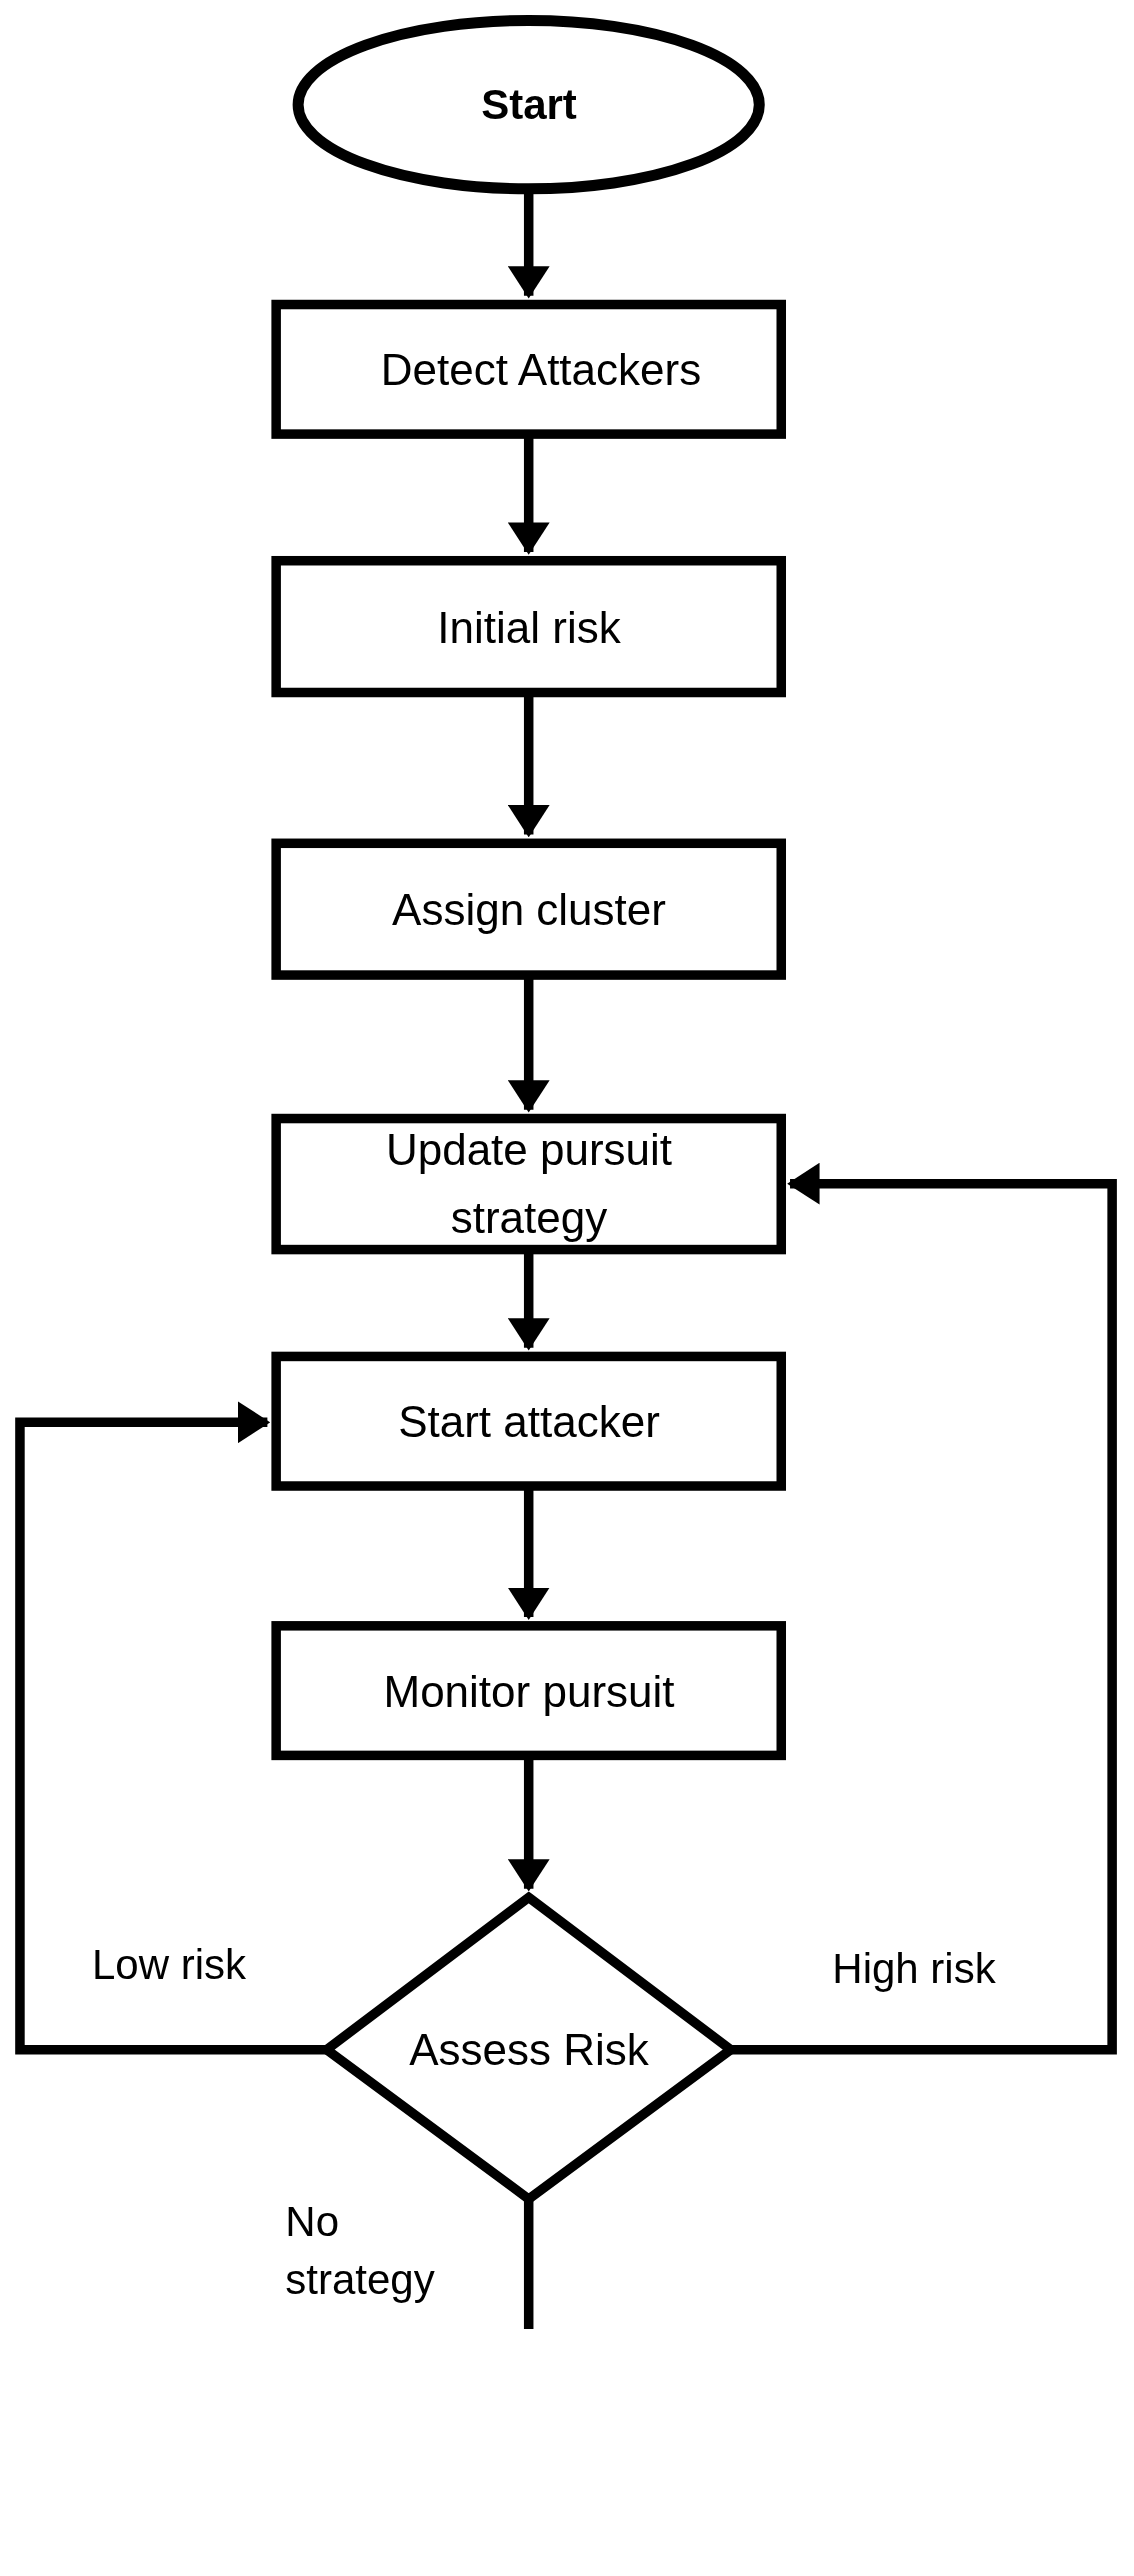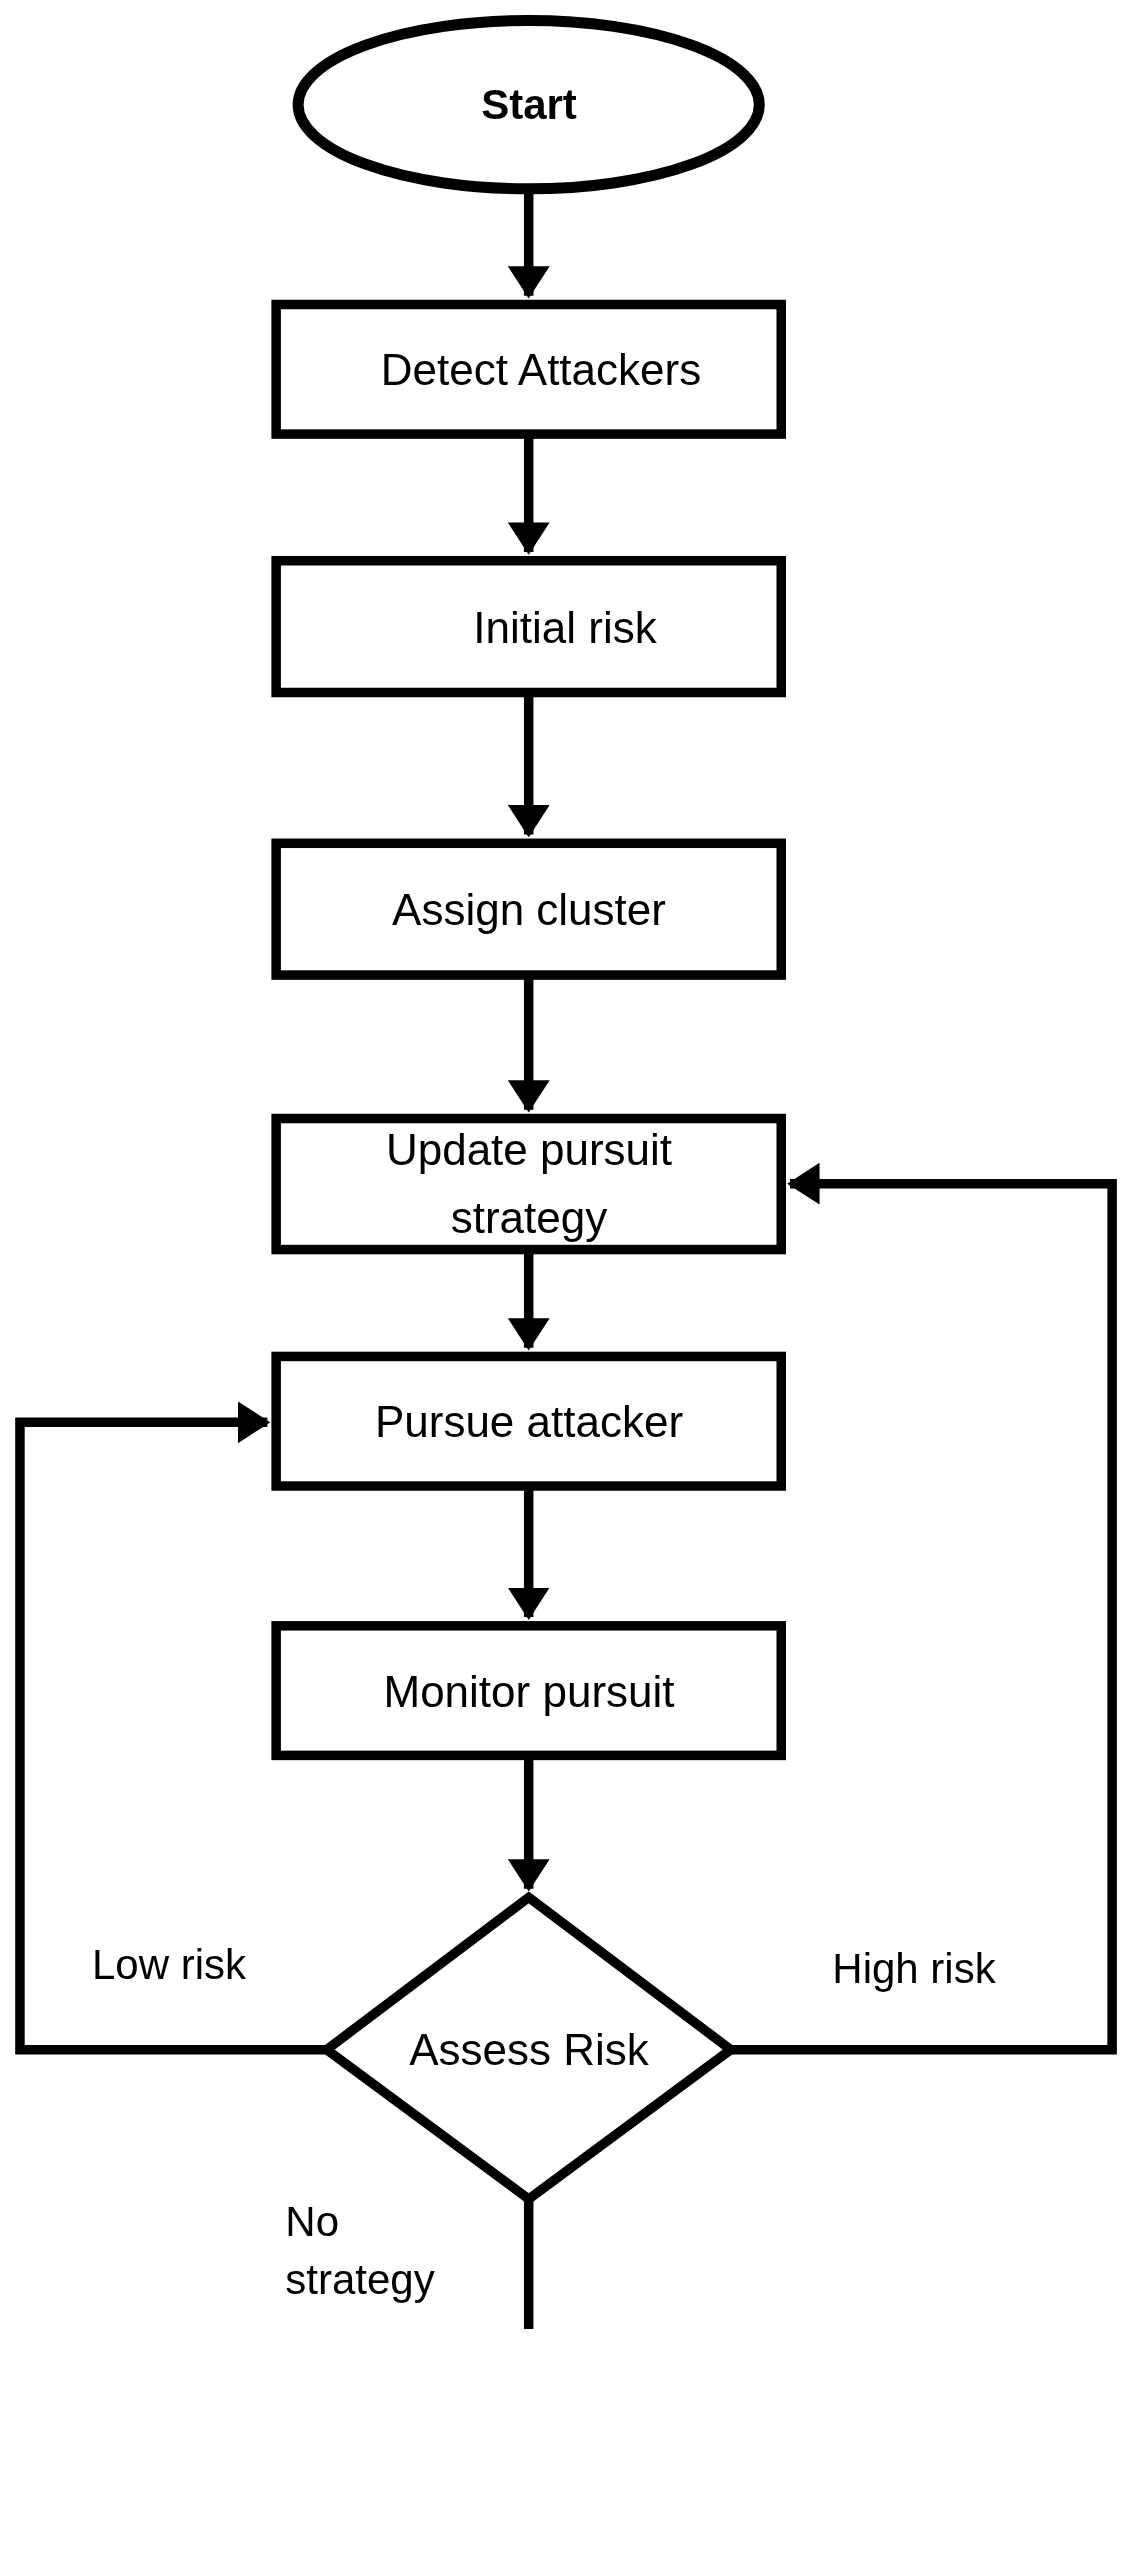--- a/index.html
+++ b/index.html
@@ -85,32 +85,32 @@
 
     <polyline points="446,2800 27,2800 27,1943 365,1943" fill="none" stroke="#000000" stroke-width="13" stroke-linejoin="miter" marker-end="url(#ah)"></polyline>
 
     <polyline points="998,2800 1519,2800 1519,1617 1079,1617" fill="none" stroke="#000000" stroke-width="13" stroke-linejoin="miter" marker-end="url(#ah)"></polyline>
   </svg>
 
   <div class="node-label terminator" style="left:529px; top:105px;">Start</div>
 
   <div class="node-label" style="left:529px; top:370px;margin-left:12px;">Detect Attackers</div>
 
-  <div class="node-label two-line" style="left:529px; top:628px;margin-left:36px;">
+  <div class="node-label two-line" style="left:529px; top:628px;">
     <div>Initial risk</div>
   </div>
 
   <div class="node-label two-line" style="left:529px; top:1184px;">
     <div>Update pursuit</div>
     <div>strategy</div>
   </div>
 
   <div class="node-label" style="left:529px; top:910px;">Assign cluster</div>
 
-  <div class="node-label" style="left:529px; top:1422px;">Pursue attacker</div>
+  <div class="node-label" style="left:529px; top:1422px;">Start attacker</div>
 
   <div class="node-label" style="left:529px; top:1692px;">Monitor pursuit</div>
 
   <div class="node-label" style="left:529px; top:2050px;">Assess Risk</div>
 
   <div class="node-label terminator" style="left:529px; top:2474px;">End</div>
 
   <div class="edge-label" style="left:169px; top:1965px;">Low risk</div>
 
   <div class="edge-label" style="left:914px; top:1969px;">High risk</div>

